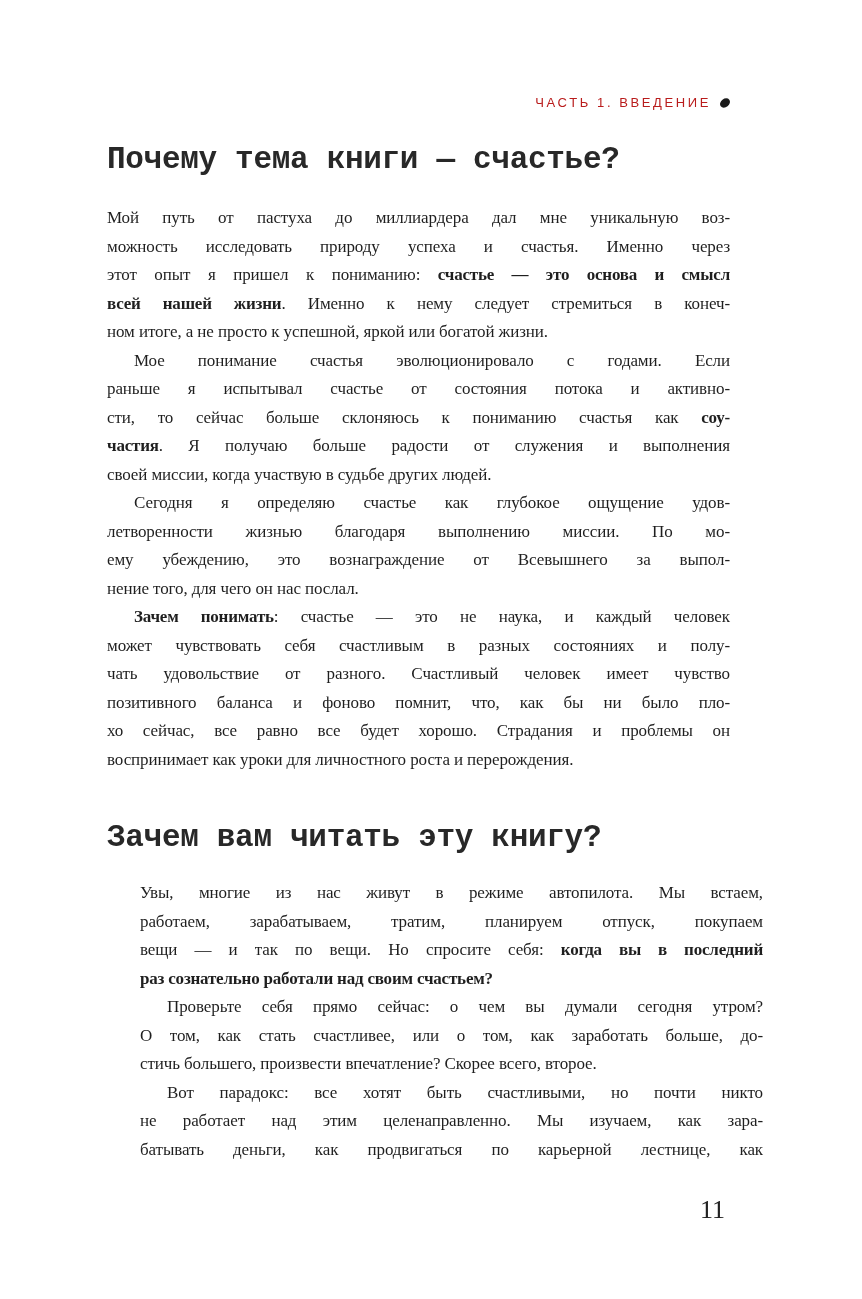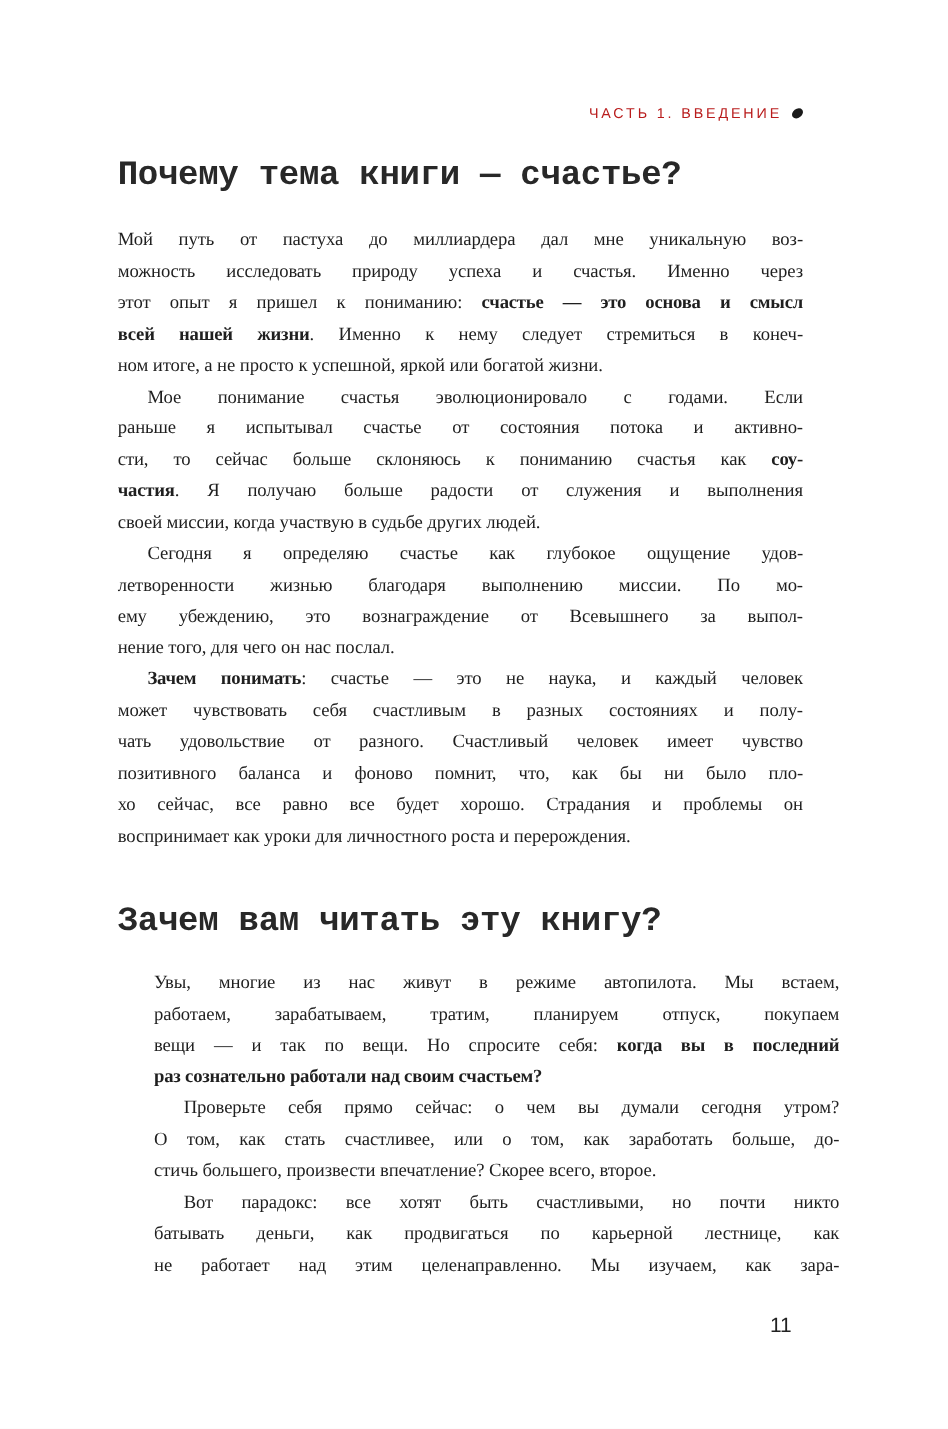--- a/index.html
+++ b/index.html
@@ -48,22 +48,22 @@
     text-align-last:justify;
     height:28.5px;
     white-space:nowrap;
   }
   .line.end{text-align-last:left;}
   .line.indent{text-indent:27px;}
   .line b{font-weight:bold;letter-spacing:-0.2px;}
   .page-number{
     position:absolute;
     top:1195px;left:700px;
-    font-family:Liberation Sans, sans-serif;
-    font-size:19px;
+    font-family:Liberation Serif, serif;
+    font-size:26px;
     color:#222222;
     text-align:right;
   }
 </style>
 </head>
 <body>
 
 <div class="page">
 
   <div class="running-head">
@@ -102,19 +102,19 @@
 
   <div class="text-block tb2">
       <div class="line"><span>Увы, многие из нас живут в режиме автопилота. Мы встаем,</span></div>
       <div class="line"><span>работаем, зарабатываем, тратим, планируем отпуск, покупаем</span></div>
       <div class="line"><span>вещи — и так по вещи. Но спросите себя: </span><b>когда вы в последний</b></div>
       <div class="line end"><b>раз сознательно работали над своим счастьем?</b></div>
       <div class="line indent"><span>Проверьте себя прямо сейчас: о чем вы думали сегодня утром?</span></div>
       <div class="line"><span>О том, как стать счастливее, или о том, как заработать больше, до-</span></div>
       <div class="line end"><span>стичь большего, произвести впечатление? Скорее всего, второе.</span></div>
       <div class="line indent"><span>Вот парадокс: все хотят быть счастливыми, но почти никто</span></div>
+      <div class="line"><span>не работает над этим целенаправленно. Мы изучаем, как зара-</span></div>
       <div class="line"><span>батывать деньги, как продвигаться по карьерной лестнице, как</span></div>
-      <div class="line"><span>не работает над этим целенаправленно. Мы изучаем, как зара-</span></div>
     </div>
 
   <div class="page-number">11</div>
 
 </div>
 
 </body></html>

